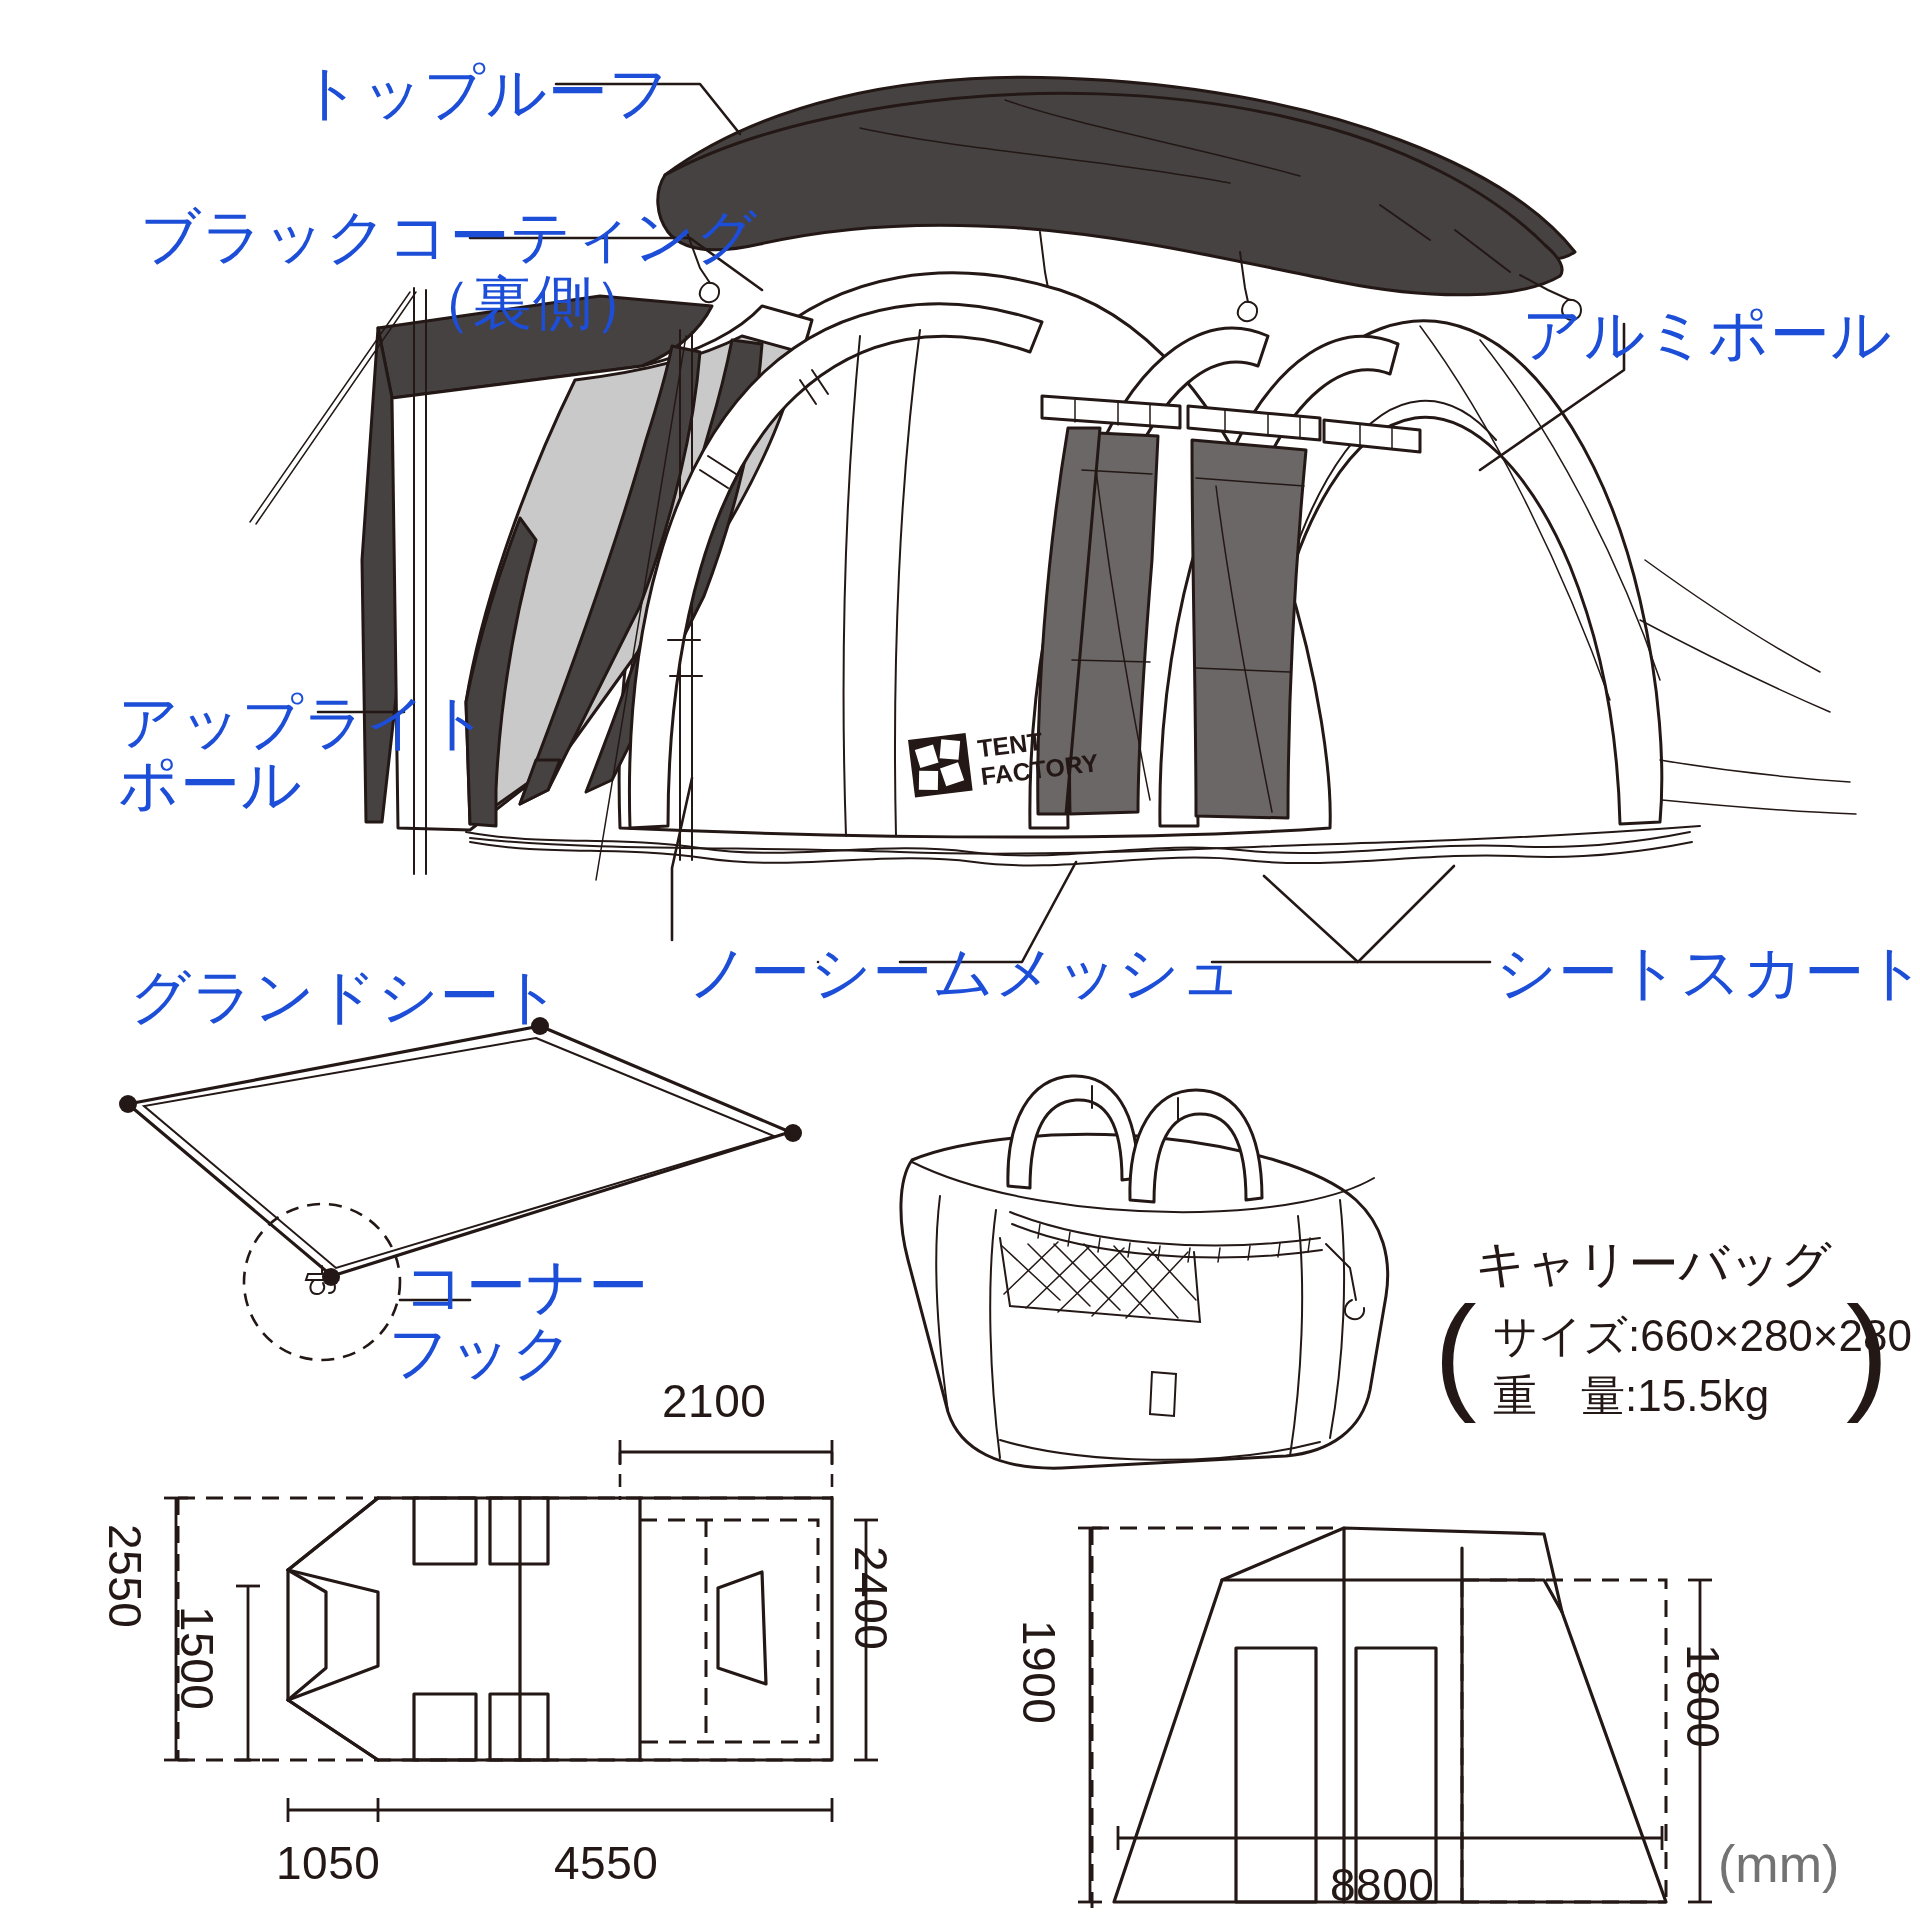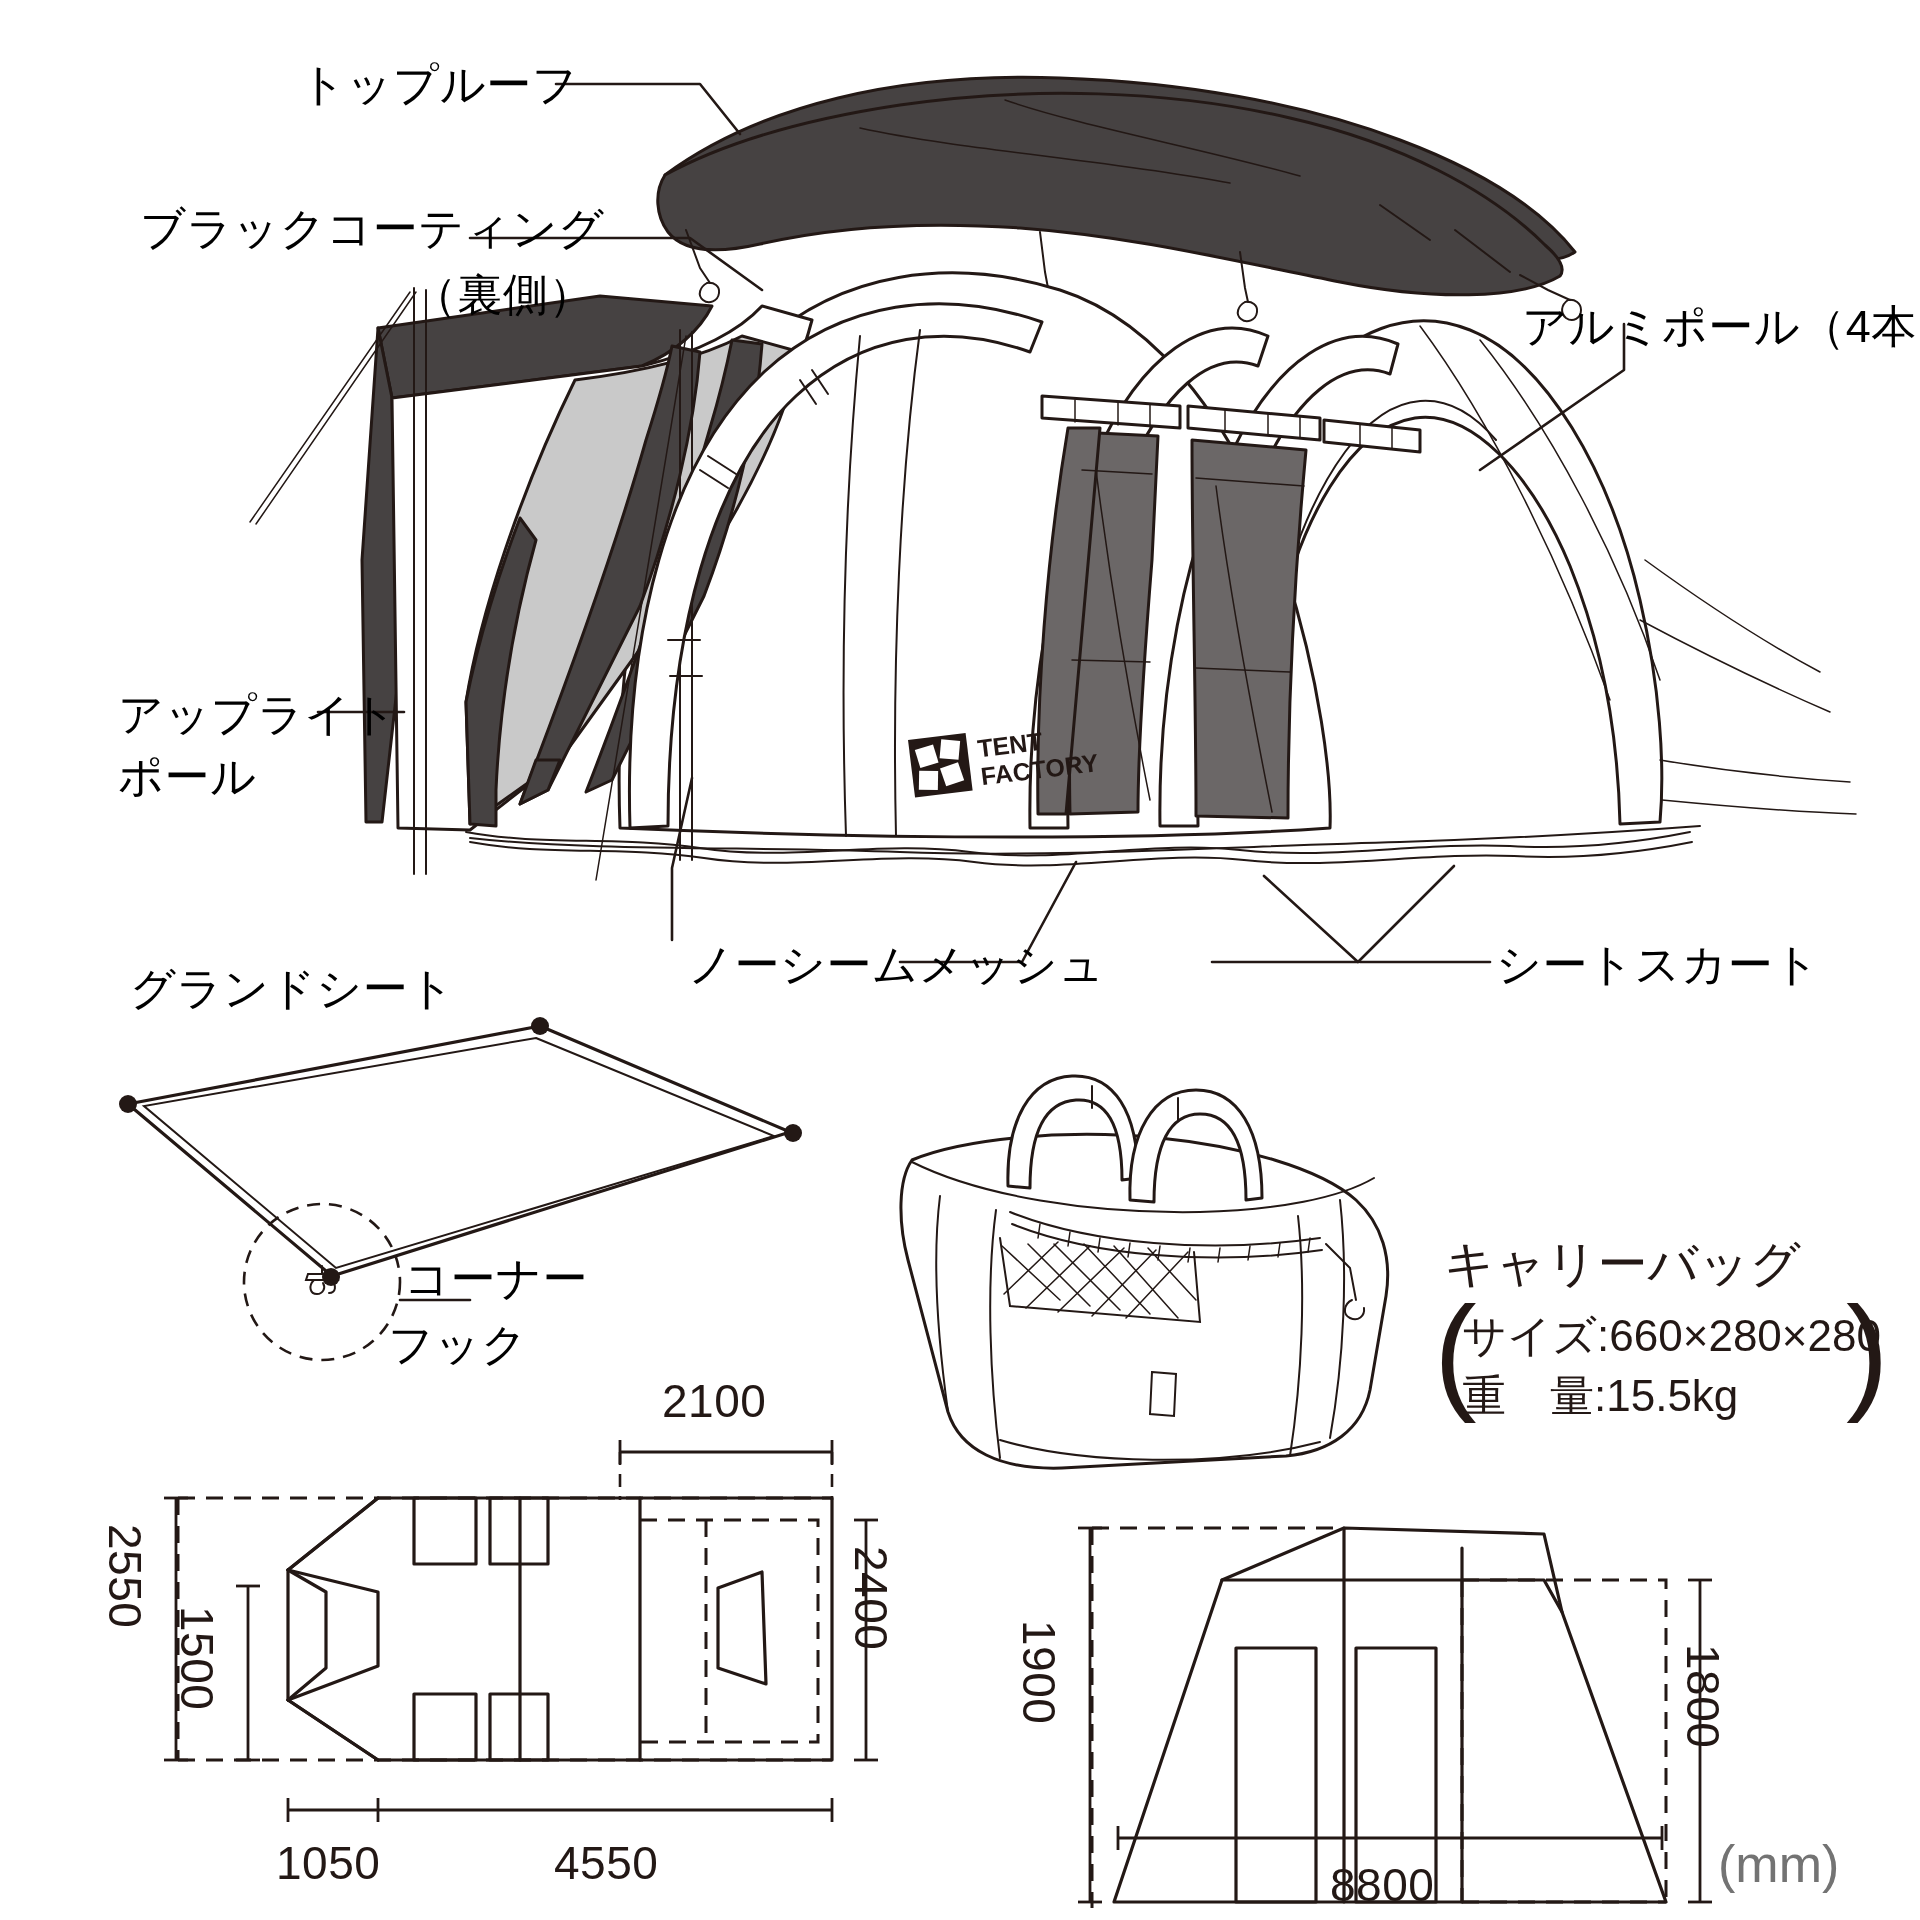--- a/index.html
+++ b/index.html
@@ -4,24 +4,24 @@
 <style>
   html,body{margin:0;padding:0;background:#ffffff;}
   body{
     width:1920px;height:1920px;overflow:hidden;position:relative;
     font-family:"Liberation Sans","DejaVu Sans",sans-serif;
     color:#231815;
     -webkit-font-smoothing:antialiased;
   }
   #sheet{position:absolute;inset:0;width:1920px;height:1920px;}
   svg{display:block;}
-  .lbl{position:absolute;font-size:45px;line-height:1.18;letter-spacing:0.5px;color:#000000;white-space:pre;font-weight:400;}
+  .lbl{position:absolute;font-size:60px;line-height:1.18;letter-spacing:0.5px;color:#1d4ed8;white-space:pre;font-weight:400;}
   .dim{position:absolute;font-size:46px;color:#231815;white-space:pre;letter-spacing:0.5px;}
   .dim.vert{transform:rotate(90deg);transform-origin:left top;}
-  .bagtxt{position:absolute;font-size:44px;line-height:1.28;color:#231815;white-space:pre;}
+  .bagtxt{position:absolute;font-size:44px;line-height:1.28;color:#231815;white-space:pre;margin-left:31px;}
   .unit{position:absolute;font-size:52px;color:#737373;}
 </style>
 </head>
 <body>
 
 <div id="sheet">
 
   <svg width="1920" height="1920" viewBox="0 0 1920 1920">
     <defs>
       <style>

